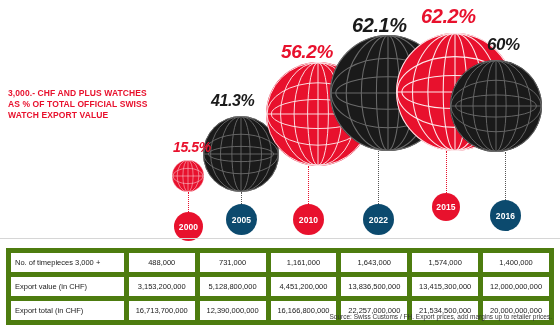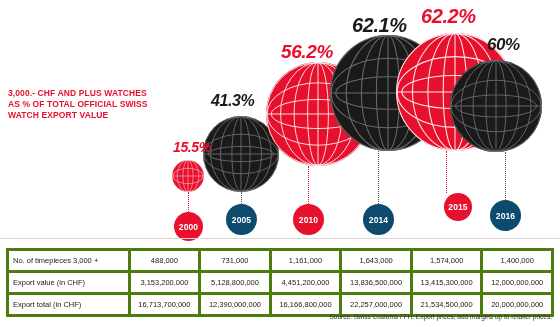--- a/index.html
+++ b/index.html
@@ -42,21 +42,21 @@
   .ybub.black{background:#0c4a6e;}
   .ybub.red{background:#e8112d;}
 
   
   .tbl{
     position:absolute;left:6px;top:248px;width:548px;
     border-collapse:collapse;
     font-size:7.5px;
   }
   .tbl td{
-    border:3px solid #4d7c0f;
+    border:5px solid #4d7c0f;
     padding:3px 4px;
     height:13px;
     vertical-align:middle;
     white-space:nowrap;
   }
   .tbl td.lbl{width:136px;text-align:left;}
   .tbl td.val{width:67px;text-align:center;}
 
   .source{
     position:absolute;right:8px;top:313px;
@@ -171,22 +171,22 @@
   <div class="leader red" style="left:188px;top:192px;height:20px;"></div>
   <div class="leader" style="left:241px;top:192px;height:12px;"></div>
   <div class="leader red" style="left:308px;top:166px;height:38px;"></div>
   <div class="leader" style="left:378px;top:151px;height:53px;"></div>
   <div class="leader red" style="left:446px;top:151px;height:42px;"></div>
   <div class="leader" style="left:505px;top:152px;height:48px;"></div>
 
   <div class="ybub red" style="left:174px;top:212px;width:29px;height:29px;">2000</div>
   <div class="ybub black" style="left:226px;top:204px;width:31px;height:31px;">2005</div>
   <div class="ybub red" style="left:293px;top:204px;width:31px;height:31px;">2010</div>
-  <div class="ybub black" style="left:363px;top:204px;width:31px;height:31px;">2014</div>
-  <div class="ybub red" style="left:432px;top:193px;width:28px;height:28px;margin-left:12px;">2015</div>
+  <div class="ybub black" style="left:363px;top:204px;width:31px;height:31px;">2022</div>
+  <div class="ybub red" style="left:432px;top:193px;width:28px;height:28px;">2015</div>
   <div class="ybub black" style="left:490px;top:200px;width:31px;height:31px;">2016</div>
 
   <div class="hr"></div>
 
   <table class="tbl">
     <tbody>
       <tr>
         <td class="lbl">No. of timepieces 3,000 +</td>
         <td class="val">488,000</td>
         <td class="val">731,000</td>

